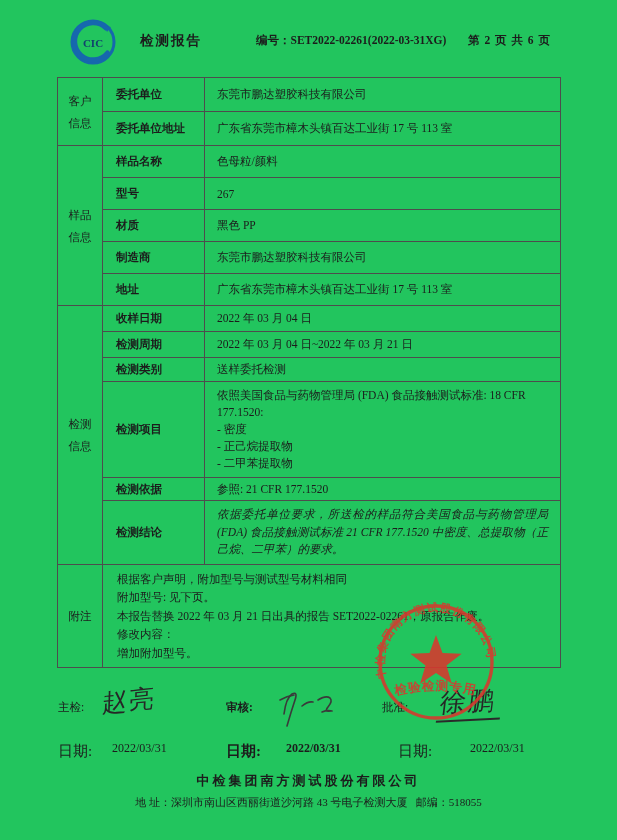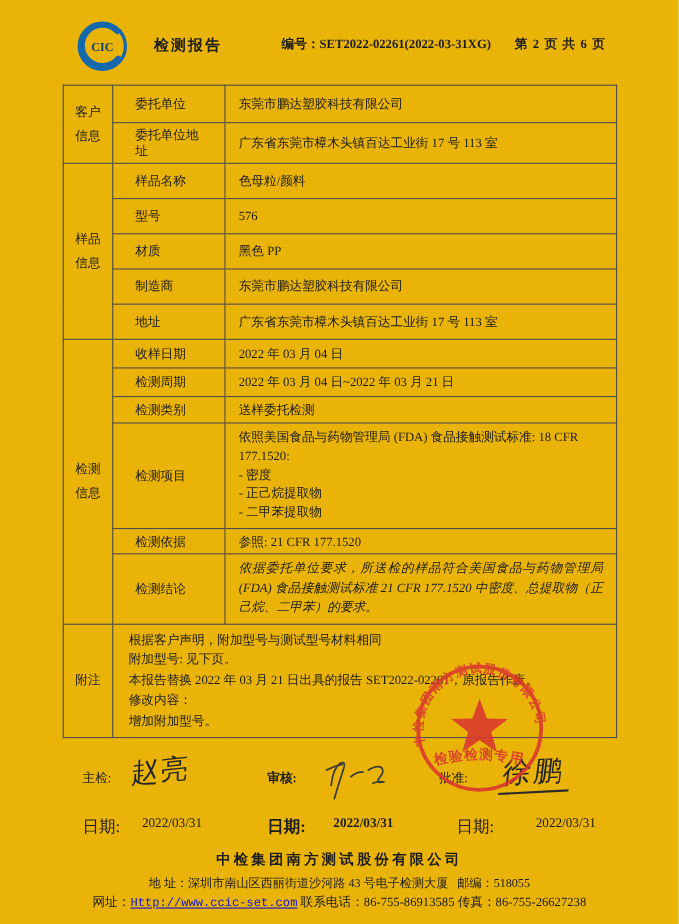--- a/index.html
+++ b/index.html
@@ -1,41 +1,41 @@
 <!DOCTYPE html>
 <html><head>
 <meta charset="utf-8">
 <style>
   * { margin:0; padding:0; box-sizing:border-box; }
   body { background:#e8e8e8; font-family:"Liberation Serif","DejaVu Serif",serif; }
   .page {
     position:relative; width:617px; height:840px; margin:0 auto;
-    background:#eab308; color:#1c1c1c; overflow:hidden;
+    background:#22c55e; color:#1c1c1c; overflow:hidden;
   }
   
   .hdr-logo { position:absolute; left:62px; top:17px; width:62px; height:50px; }
   .hdr-title { position:absolute; left:140px; top:32px; font-size:13.5px; font-weight:bold; letter-spacing:2px; }
   .hdr-no { position:absolute; left:236px; top:33px; font-size:11.5px; font-weight:bold;padding-left:20px; }
   .hdr-page { position:absolute; left:468px; top:33px; font-size:11.5px; font-weight:bold; letter-spacing:1px; }
   
   table.report { position:absolute; left:57px; top:77px; width:504px; border-collapse:collapse; table-layout:fixed; }
   table.report td { border:1px solid #4d4d4d; font-size:11.5px; vertical-align:middle; }
   td.sec { width:45px; text-align:center; line-height:22px; padding:2px 4px; }
-  td.fld { width:102px; padding:3px 20px; }
+  td.fld { width:102px; padding:3px 13px;font-weight:bold; }
   td.val { padding:3px 12px; }
   tr.h34 td { height:34px; }
   tr.h32 td { height:32px; }
   tr.h26 td { height:26px; }
   tr.h24 td { height:24px; }
   tr.h23 td { height:23px; }
   td.multiline { line-height:17px; padding:5px 12px; font-size:11px; }
   td.concl { line-height:17.5px; padding:5px 12px; font-size:11px; text-align:justify;font-style:italic; }
   td.notes { line-height:18.6px; padding:5px 0 5px 14px; vertical-align:top; }
   
-  .sig-area { position:absolute; left:57px; top:688px; width:504px; height:78px; }
+  .sig-area { position:absolute; left:40px; top:688px; width:504px; height:78px; }
   .sig-col { position:absolute; top:0; width:168px; height:100%; }
   .sig-col.c1 { left:0; } .sig-col.c2 { left:168px;font-weight:bold; } .sig-col.c3 { left:336px; }
   .sig-role { position:absolute; left:18px; top:12px; font-size:11.5px; }
   .c3 .sig-role { left:6px; }
   .sig-hand { position:absolute; left:62px; top:-4px; }
   .sig-name {
     display:inline-block; font-size:25px; color:#262626;
     transform:rotate(-6deg) skewX(-8deg); letter-spacing:2px; white-space:nowrap;
   }
   .sig-name.approver { font-size:26px; transform:rotate(-3deg) skewX(-10deg); border-bottom:2px solid #2a2a2a; padding:0 6px 0 2px; }
@@ -86,21 +86,21 @@
     <tr class="h32">
       <td class="sec" rowspan="5">
         <div>样品</div>
         <div>信息</div>
       </td>
       <td class="fld">样品名称</td>
       <td class="val">色母粒/颜料</td>
     </tr>
     <tr class="h32">
       <td class="fld">型号</td>
-      <td class="val">576</td>
+      <td class="val">267</td>
     </tr>
     <tr class="h32">
       <td class="fld">材质</td>
       <td class="val">黑色 PP</td>
     </tr>
     <tr class="h32">
       <td class="fld">制造商</td>
       <td class="val">东莞市鹏达塑胶科技有限公司</td>
     </tr>
     <tr class="h32">
@@ -198,20 +198,15 @@
       <textPath href="#arcBan" startOffset="4%">检验检测专用章</textPath>
     </text>
   </svg>
 
   <div class="footer">
     <div class="co">中检集团南方测试股份有限公司</div>
     <div class="line2">
       <span>地  址：</span><span>深圳市南山区西丽街道沙河路 43 号电子检测大厦</span>
       &nbsp;&nbsp;<span>邮编：</span><span>518055</span>
     </div>
-    <div class="line3">
-      <span>网址：</span><a class="url">Http://www.ccic-set.com</a>
-      <span>联系电话：</span><span>86-755-86913585</span>
-      <span>传真：</span><span>86-755-26627238</span>
-    </div>
   </div>
 
 </div>
 
 </body></html>

